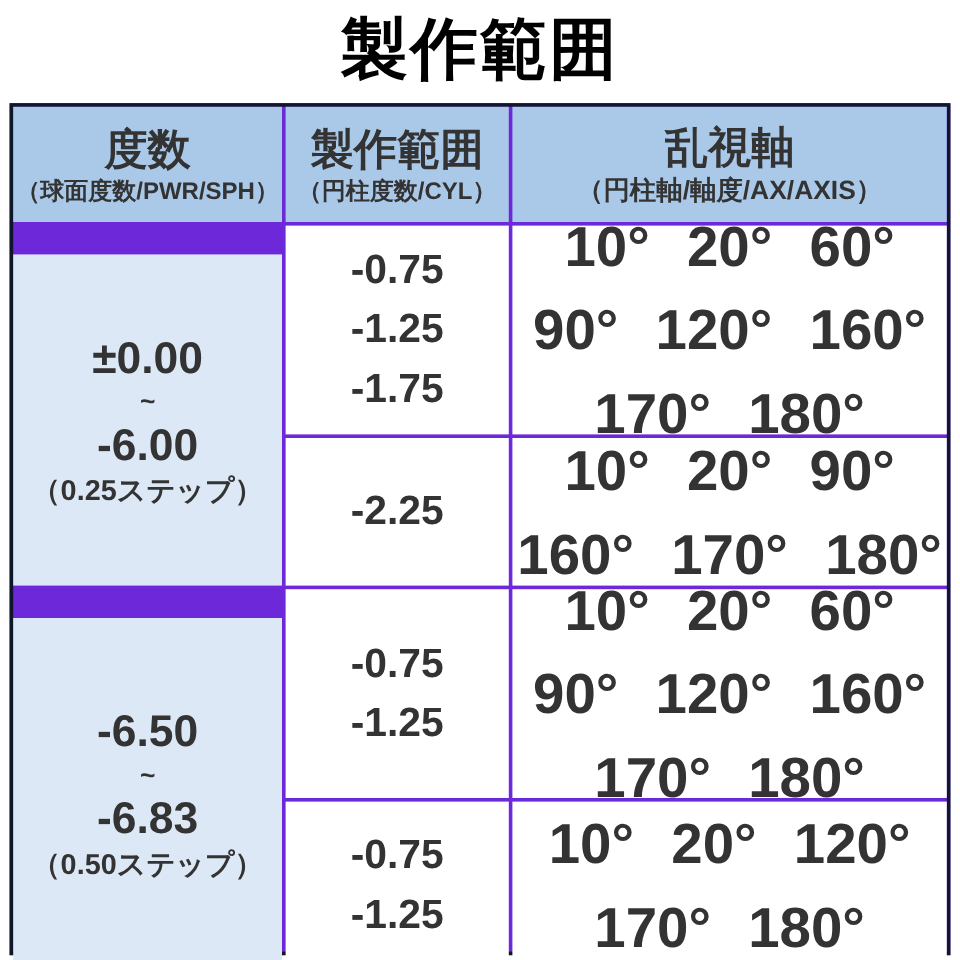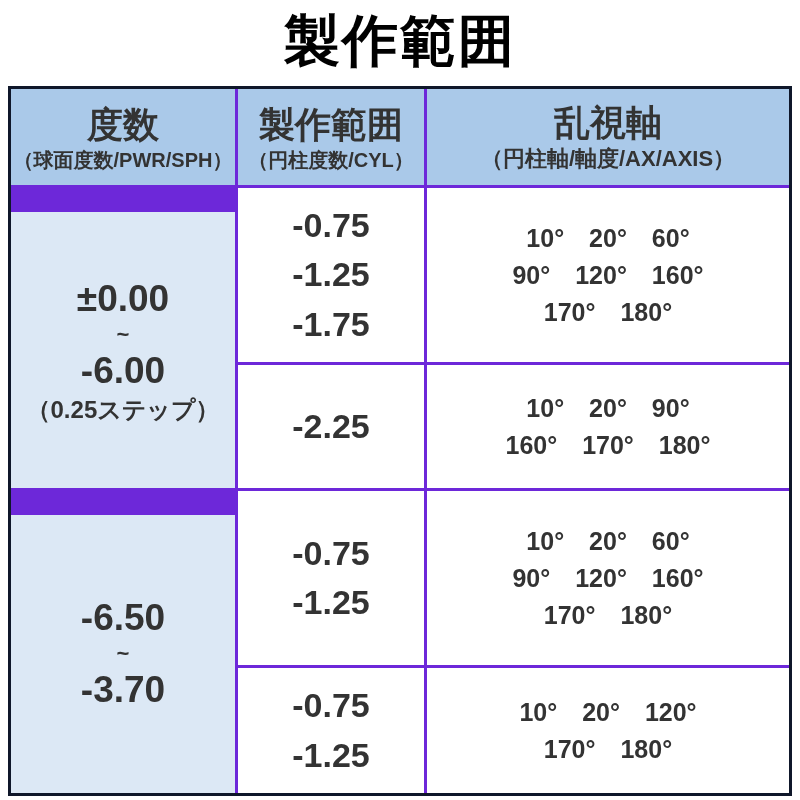--- a/index.html
+++ b/index.html
@@ -41,21 +41,21 @@
 
   .hdr-main { font-size: 36px; font-weight: 700; line-height: 1.25; }
   .hdr-sub  { font-size: 20px; font-weight: 700; line-height: 1.3; }
   .hdr-sub.wide { font-size: 22px; }
 
   .pw-num  { font-size: 37px; font-weight: 700; line-height: 1.3; }
   .pw-tilde{ font-size: 22px; font-weight: 700; line-height: 1.1; }
   .pw-step { font-size: 24px; font-weight: 700; line-height: 1.25; }
 
   .cyl-line  { font-size: 34px; font-weight: 700; line-height: 1.45; }
-  .axis-line { font-size: 25px; font-weight: 700; line-height: 1.48; word-spacing: 18px; text-align: right; }
+  .axis-line { font-size: 47px; font-weight: 700; line-height: 1.48; word-spacing: 18px; text-align: right; }
 
   .span2 { grid-row: span 2; }
 </style>
 </head>
 <body>
 
 <div class="page">
 
   <div class="title">製作範囲</div>
 
@@ -96,21 +96,22 @@
       <div class="cyl-line">-2.25</div>
     </div>
     <div class="cell">
       <div class="axis-line">10° 20° 90°</div>
       <div class="axis-line">160° 170° 180°</div>
     </div>
 
     <div class="cell powercol span2">
       <div class="pw-num">-6.50</div>
       <div class="pw-tilde">~</div>
-      <div class="pw-num">-3.70</div>
+      <div class="pw-num">-6.83</div>
+      <div class="pw-step">（0.50ステップ）</div>
     </div>
 
     <div class="cell">
       <div class="cyl-line">-0.75</div>
       <div class="cyl-line">-1.25</div>
     </div>
     <div class="cell">
       <div class="axis-line">10° 20° 60°</div>
       <div class="axis-line">90° 120° 160°</div>
       <div class="axis-line">170° 180°</div>

